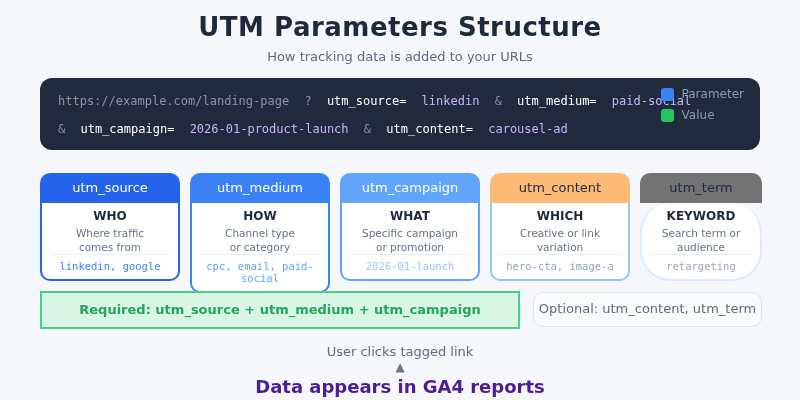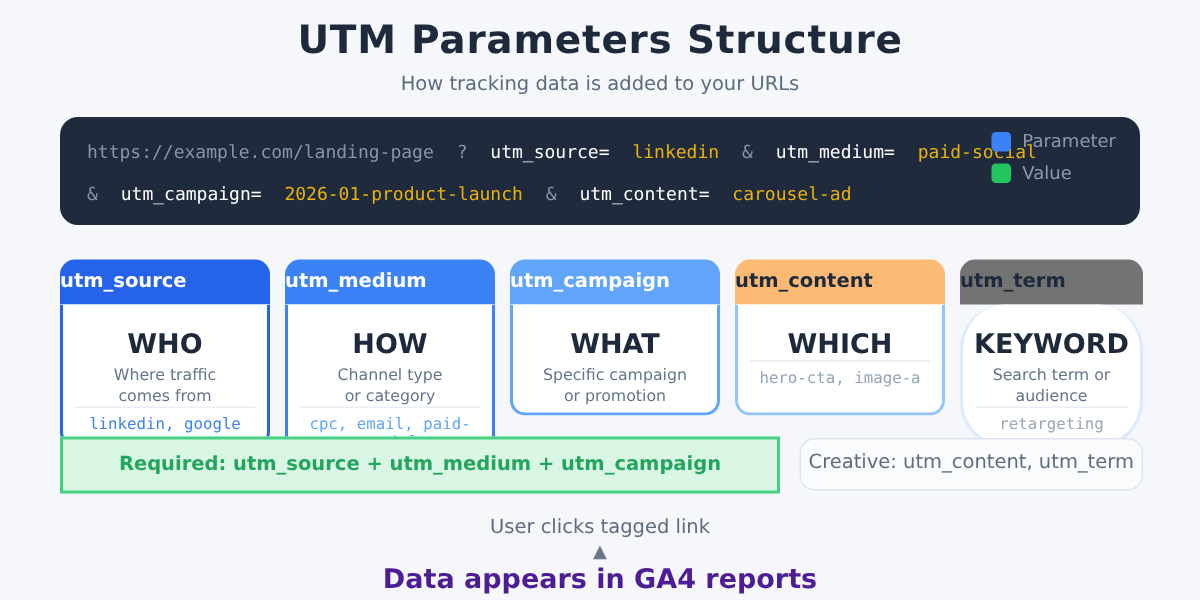--- a/index.html
+++ b/index.html
@@ -26,51 +26,51 @@
     background:#202a3d; border-radius:12px; box-sizing:border-box;
     font-family:"DejaVu Sans Mono", monospace; font-size:12px;
   }
   .code-line { position:absolute; left:18px; white-space:nowrap; }
   .code-line-1 { top:16px; }
   .code-line-2 { top:44px; }
   .code-line span { margin-right:8px; }
   .t-url  { color:#8a94a6; }
   .t-sep  { color:#8a94a6; }
   .t-param{ color:#ffffff; }
-  .t-value{ color:#eab308;margin-top:37px; }
+  .t-value{ color:#c4b5fd;margin-top:37px; }
   .legend {
     position:absolute; right:16px; top:9px;
     font-family:"DejaVu Sans", sans-serif;
   }
   .legend-row { display:flex; align-items:center; margin-bottom:7px; }
   .legend-swatch { width:13px; height:13px; border-radius:3px; margin-right:8px; }
   .sw-param { background:#3b82f6; }
   .sw-value { background:#22c55e; }
   .legend-label { font-size:12px; color:#8d99ab; }
 
   
   .cards {
     position:absolute; left:40px; top:173px; width:722px; height:104px;
     display:flex; gap:10px;
   }
   .card { display:flex; flex-direction:column; }
   .card-w { width:140px; } .card-n { width:122px; }
   .card-header {
-    height:30px; line-height:30px; text-align:left;
-    font-size:13px; font-weight:bold;
+    height:30px; line-height:30px; text-align:center;
+    font-size:13px; font-weight:normal;
     border-radius:10px 10px 0 0;
   }
   .card-body {
     background:#ffffff; flex:1;
     border:2px solid; border-top:none;
     border-radius:0 0 10px 10px;
     box-sizing:border-box; text-align:center;
     display:flex; flex-direction:column;
   }
-  .card-role { font-size:18px; font-weight:bold; color:#1e293b; margin-top:16px; }
+  .card-role { font-size:12px; font-weight:bold; color:#1e293b; margin-top:6px; }
   .card-desc { font-size:10.5px; color:#64748b; line-height:1.3; margin-top:4px; flex:1; }
   .card-examples {
     font-family:"DejaVu Sans Mono", monospace; font-size:10.5px;
     border-top:1px solid #e9eef5; margin:0 8px;
     padding:5px 0 7px;
   }
   .c0 .card-header { background:#2563eb; color:#ffffff; }
   .c0 .card-body   { border-color:#2563eb; }
   .c0 .card-examples { color:#3b82f6; }
   .c1 .card-header { background:#3b82f6; color:#ffffff; }
@@ -177,43 +177,48 @@
   </div>
 
   <div class="card card-w c2">
     <div class="card-header">utm_campaign</div>
     <div class="card-body">
       <div class="card-role">WHAT</div>
       <div class="card-desc">
         <div>Specific campaign</div>
         <div>or promotion</div>
       </div>
+      <div class="card-examples">2026-01-launch</div>
     </div>
   </div>
 
   <div class="card card-w c3">
     <div class="card-header">utm_content</div>
     <div class="card-body">
       <div class="card-role">WHICH</div>
+      <div class="card-desc">
+        <div>Creative or link</div>
+        <div>variation</div>
+      </div>
       <div class="card-examples">hero-cta, image-a</div>
     </div>
   </div>
 
   <div class="card card-n c4">
     <div class="card-header">utm_term</div>
     <div class="card-body">
       <div class="card-role">KEYWORD</div>
       <div class="card-desc">
         <div>Search term or</div>
         <div>audience</div>
       </div>
       <div class="card-examples">retargeting</div>
     </div>
   </div>
 
 </div>
 
 <div class="banner-required">Required: utm_source + utm_medium + utm_campaign</div>
-<div class="banner-optional">Creative: utm_content, utm_term</div>
+<div class="banner-optional">Optional: utm_content, utm_term</div>
 
 <div class="flow-step-top">User clicks tagged link</div>
 <div class="flow-arrow">▲</div>
 <div class="flow-step-bottom">Data appears in GA4 reports</div>
 
 </body></html>

